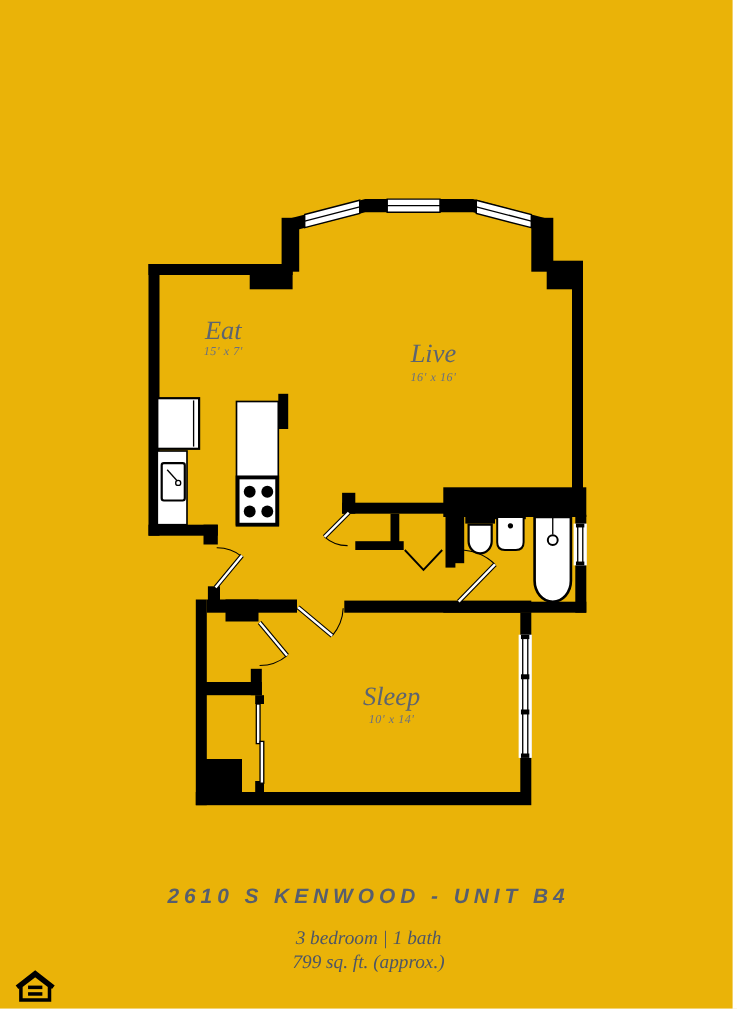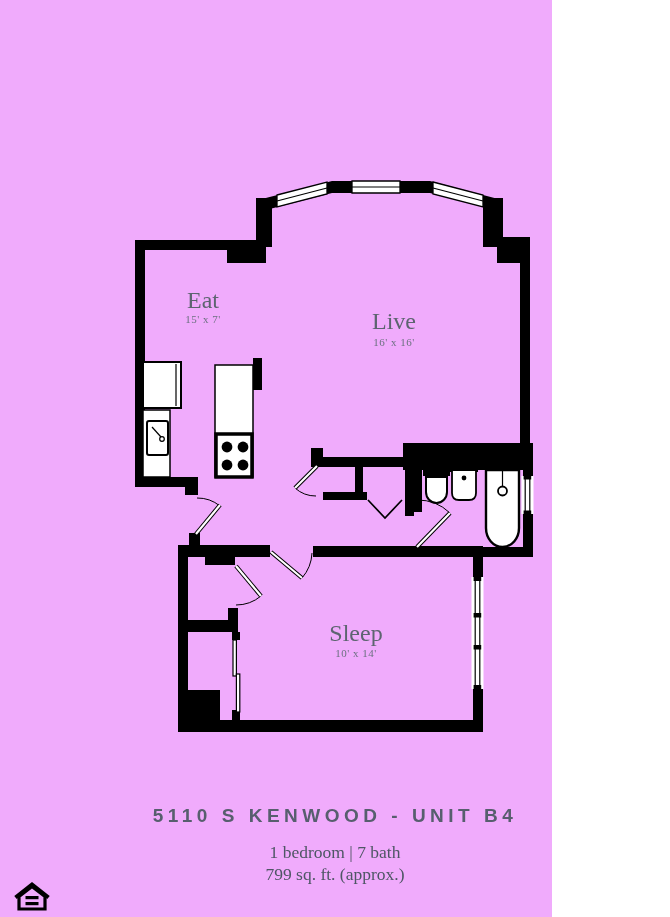--- a/index.html
+++ b/index.html
@@ -1,17 +1,17 @@
 <!DOCTYPE html>
 <html><head>
 <meta charset="utf-8">
 <style>
   html,body{margin:0;padding:0;background:#fff;}
-  .page{position:relative;width:552px;height:917px;background:#f0abfc;overflow:hidden;
-        font-family:"Liberation Sans",sans-serif;}
+  .page{position:relative;width:666px;height:917px;background:#eab308;overflow:hidden;
+        font-family:"Liberation Sans",sans-serif;font-style:italic;}
   .plan-svg{position:absolute;left:0;top:0;}
   .w{fill:#000000;stroke:none;}
   .fixture{fill:#ffffff;stroke:#000000;}
   .arc{fill:none;stroke:#000000;stroke-width:1;}
   .leafb{stroke:#000000;stroke-width:4.2;}
   .leafw{stroke:#ffffff;stroke-width:2.2;}
   .winline{stroke:#000000;stroke-width:1.2;fill:none;}
   .room-name{font-family:"Liberation Serif","DejaVu Serif",serif;font-size:24px;fill:#5d6470;}
   .room-dims{font-family:"Liberation Serif","DejaVu Serif",serif;font-size:11px;fill:#6b7180;letter-spacing:0.5px;}
   .footer-title{position:absolute;left:0;top:805px;width:670px;text-align:center;
@@ -178,23 +178,23 @@
   <text class="room-name" x="203" y="308" text-anchor="middle">Eat</text>
   <text class="room-dims" x="203" y="323" text-anchor="middle">15' x 7'</text>
 
   <text class="room-name" x="394" y="329" text-anchor="middle">Live</text>
   <text class="room-dims" x="394" y="346" text-anchor="middle">16' x 16'</text>
 
   <text class="room-name" x="356" y="641" text-anchor="middle">Sleep</text>
   <text class="room-dims" x="356" y="657" text-anchor="middle">10' x 14'</text>
 </svg>
 
-  <div class="footer-title">5110 S KENWOOD - UNIT B4</div>
+  <div class="footer-title">2610 S KENWOOD - UNIT B4</div>
   <div class="footer-sub">
-    <div>1 bedroom | 7 bath</div>
+    <div>3 bedroom | 1 bath</div>
     <div>799 sq. ft. (approx.)</div>
   </div>
 
   <svg width="40" height="34" viewBox="0 0 40 34" style="position:absolute;left:12px;top:880px;">
     <path d="M7,29 V16.5 L20,6.5 L33,16.5 V29 Z" fill="none" stroke="#000" stroke-width="3.2"></path>
     <path d="M3.5,17.5 L20,4.5 L36.5,17.5" fill="none" stroke="#000" stroke-width="4"></path>
     <rect x="13.5" y="16" width="13" height="3.2" fill="#000"></rect>
     <rect x="13.5" y="22" width="13" height="3.2" fill="#000"></rect>
   </svg>
 

